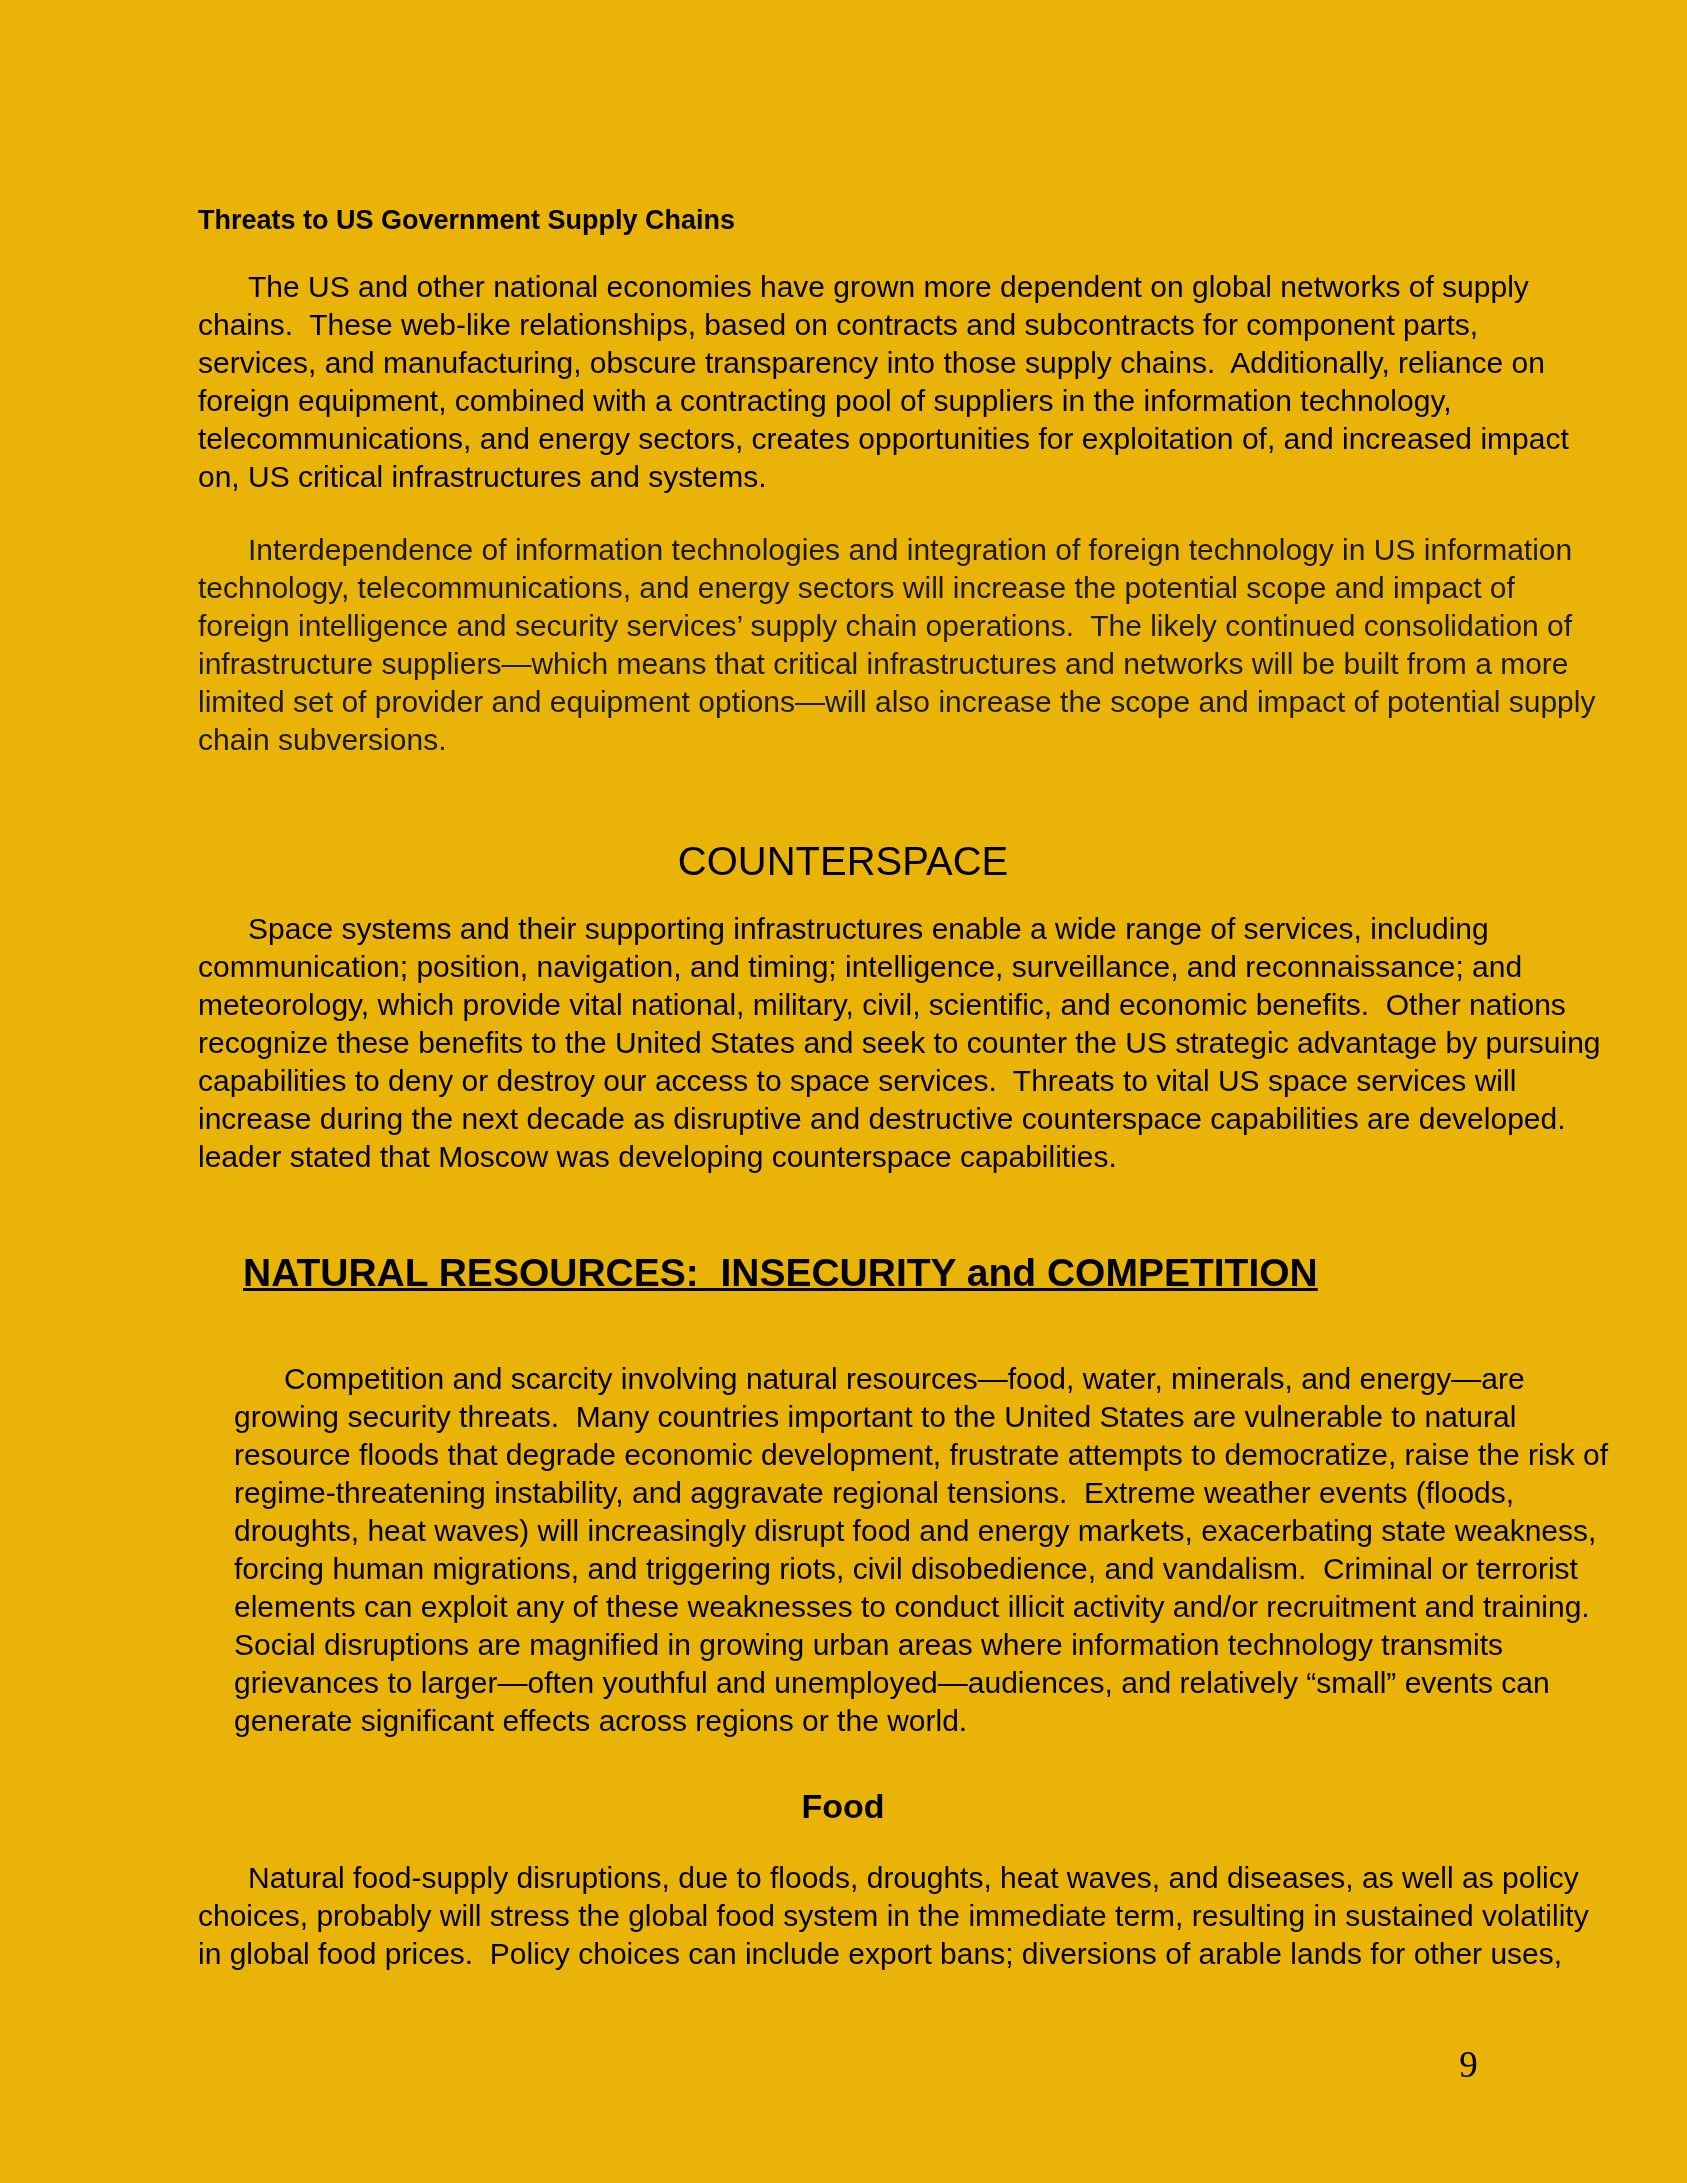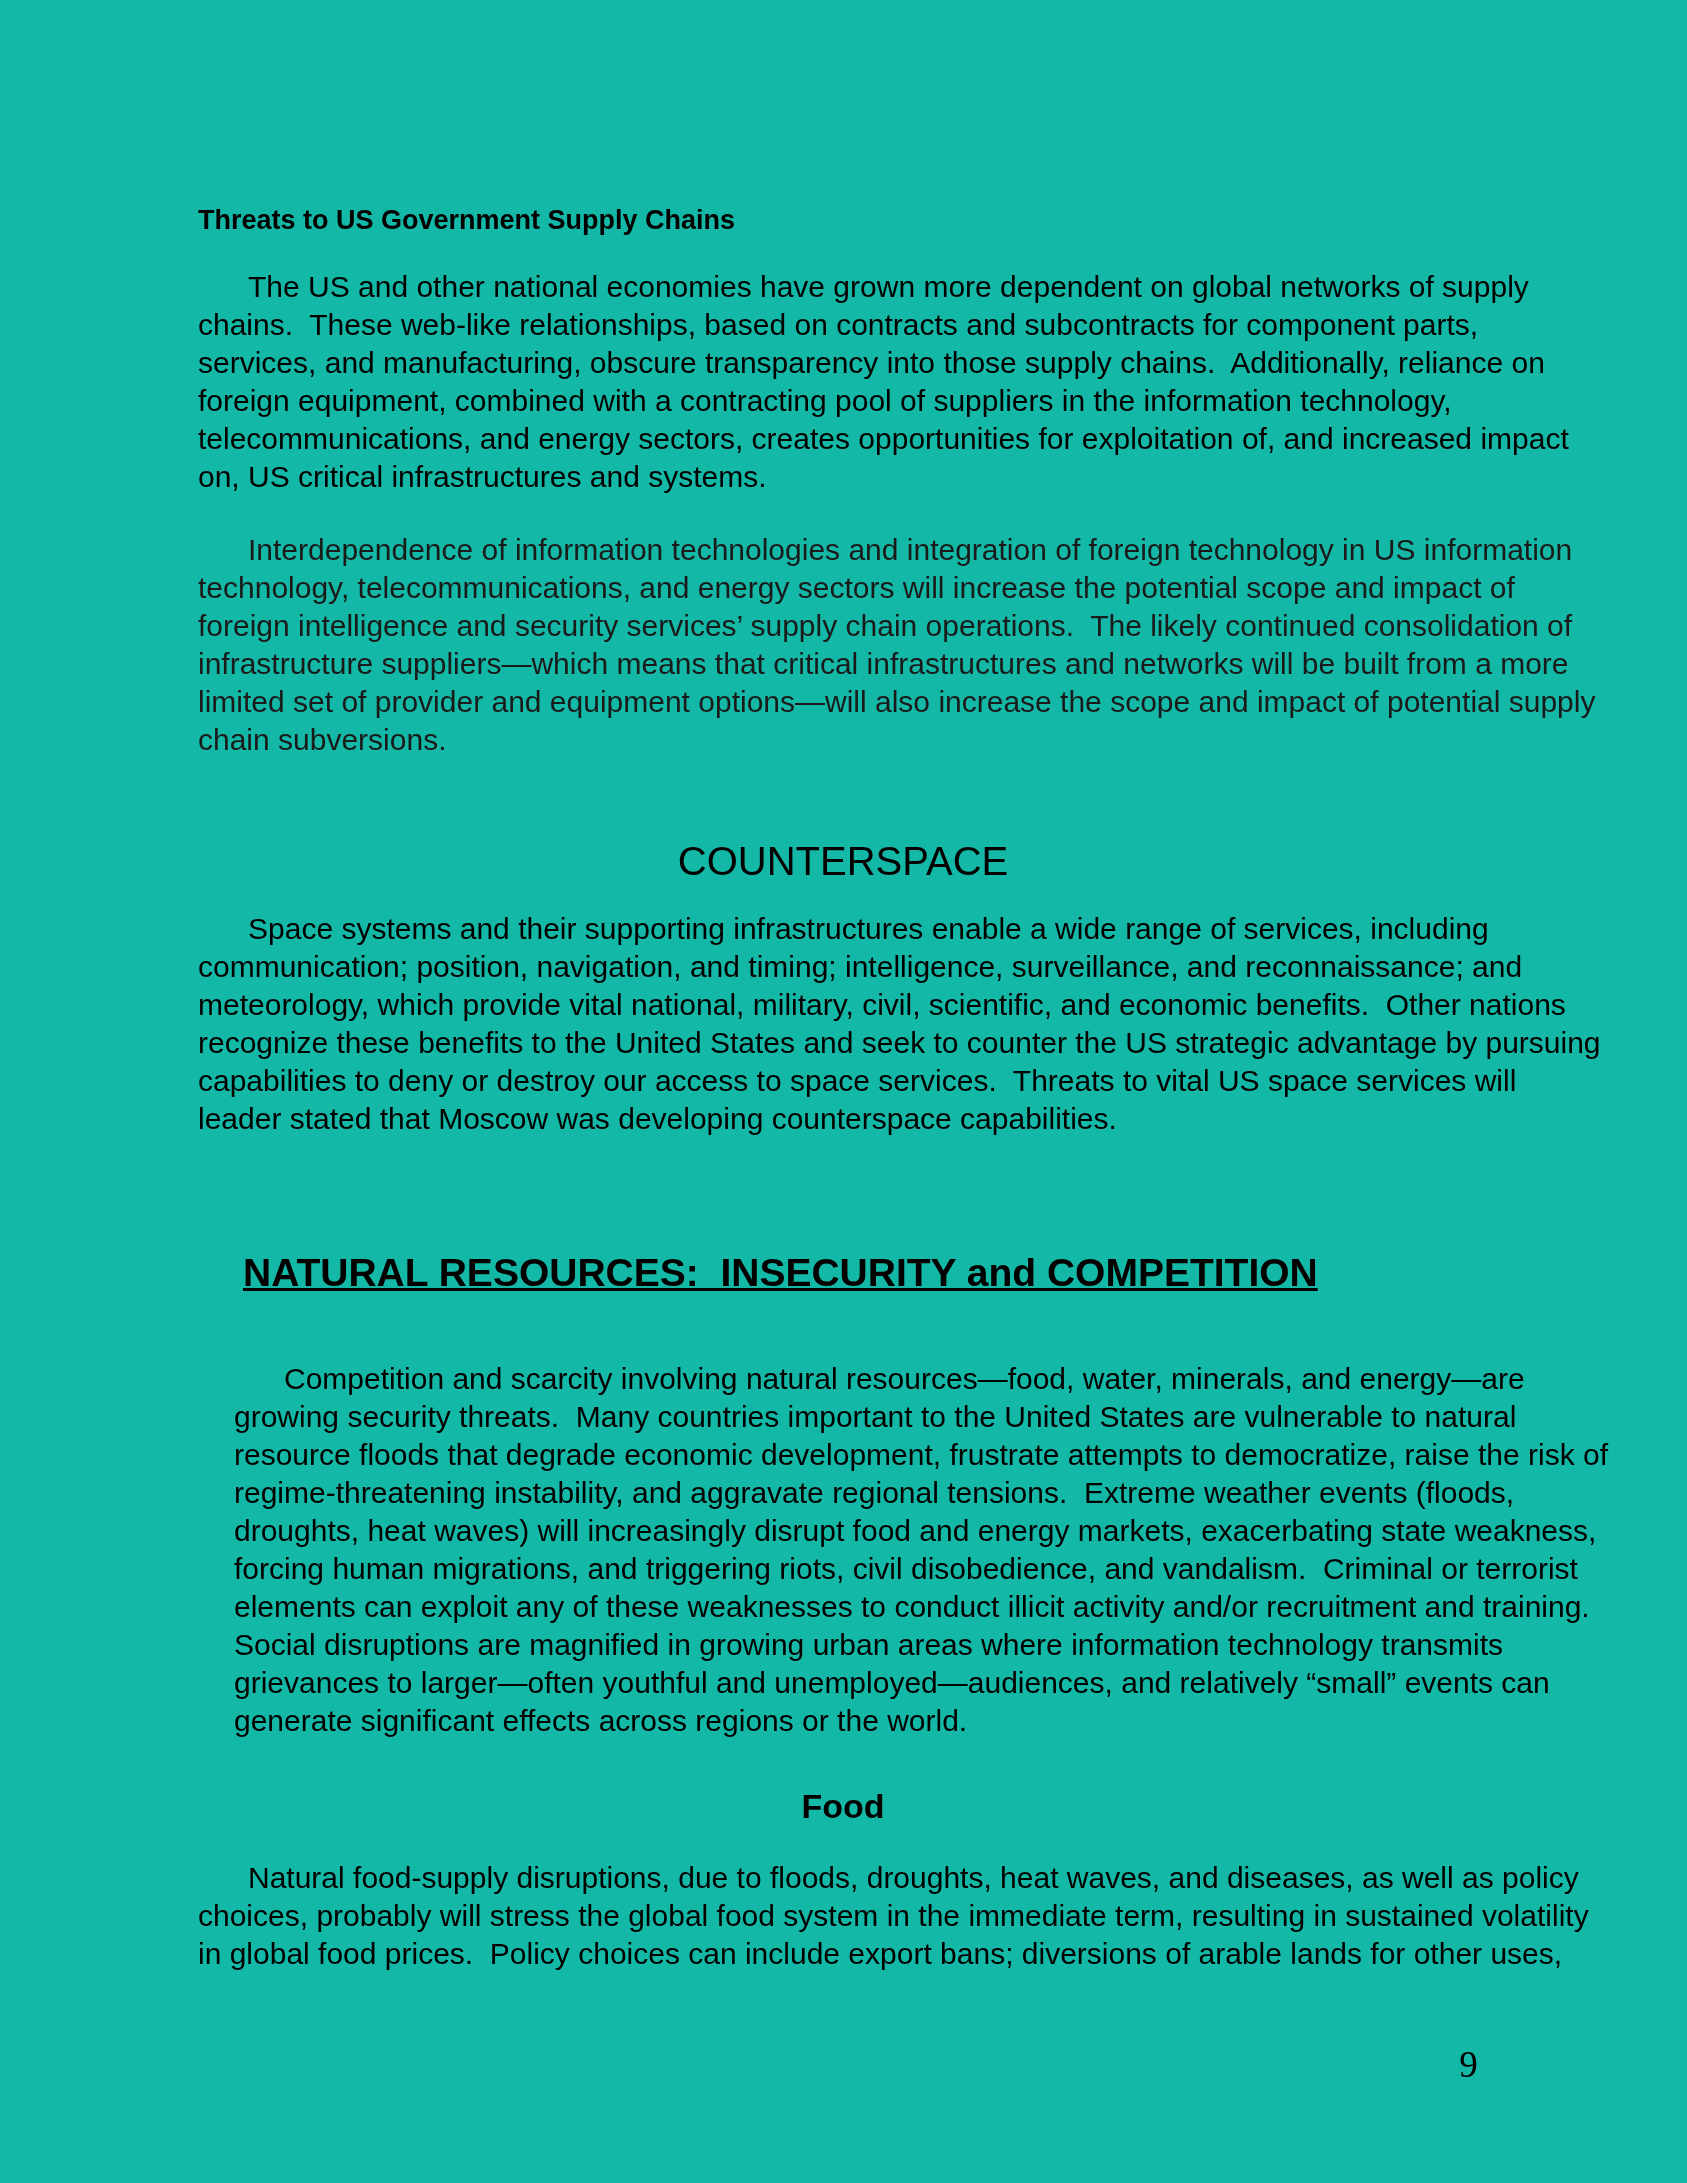--- a/index.html
+++ b/index.html
@@ -1,17 +1,17 @@
 <!DOCTYPE html>
 <html style="font-size:10.6px"><head>
 <meta charset="utf-8">
 <style>
   html, body { margin: 0; padding: 0; background: #ffffff; }
   body { width: 1687px; height: 2183px; position: relative; overflow: hidden; }
-  .page { position: absolute; left: 0; top: 0; width: 1687px; height: 2183px; background: #14b8a6; }
+  .page { position: absolute; left: 0; top: 0; width: 1687px; height: 2183px; background: #eab308; }
   .blk { position: absolute; left: 198px; width: 1297px; font-family: "Liberation Sans", sans-serif; color: #000; }
   .para { font-size: 30px; line-height: 38px; }
   .para .ln { display: block; white-space: pre; }
   .para .ln.first { padding-left: 50px; }
   .para.light { color: #1a1a1a; }
   .subhead { font-size: 27px; font-weight: bold; line-height: 33px; white-space: pre; }
   .h1c { left: 198px; width: 1290px; text-align: center; font-size: 40px; font-weight: normal; line-height: 46px; }
   .h1l { left: 243px; font-size: 39px; font-weight: bold; line-height: 46px; white-space: pre; }
   .h2c { left: 198px; width: 1290px; text-align: center; font-size: 34px; font-weight: bold; line-height: 41px; }
   .pagenum { position: absolute; left: 1442px; width: 53px; text-align: center; font-family: "Liberation Serif", serif; font-size: 37px; line-height: 42px; color: #000; }
@@ -42,20 +42,21 @@
   </div>
 
   <div class="blk h1c" style="top:838px;">COUNTERSPACE</div>
 
   <div class="blk para" style="top:910px;">
     <span class="ln first">Space systems and their supporting infrastructures enable a wide range of services, including</span>
     <span class="ln">communication; position, navigation, and timing; intelligence, surveillance, and reconnaissance; and</span>
     <span class="ln">meteorology, which provide vital national, military, civil, scientific, and economic benefits.  Other nations</span>
     <span class="ln">recognize these benefits to the United States and seek to counter the US strategic advantage by pursuing</span>
     <span class="ln">capabilities to deny or destroy our access to space services.  Threats to vital US space services will</span>
+    <span class="ln">increase during the next decade as disruptive and destructive counterspace capabilities are developed.</span>
     <span class="ln">leader stated that Moscow was developing counterspace capabilities.</span>
   </div>
 
   <div class="blk h1l" style="top:1250px;text-decoration:underline;">NATURAL RESOURCES:  INSECURITY and COMPETITION</div>
 
   <div class="blk para" style="top:1360px;margin-left:36px;">
     <span class="ln first">Competition and scarcity involving natural resources—food, water, minerals, and energy—are</span>
     <span class="ln">growing security threats.  Many countries important to the United States are vulnerable to natural</span>
     <span class="ln">resource floods that degrade economic development, frustrate attempts to democratize, raise the risk of</span>
     <span class="ln">regime-threatening instability, and aggravate regional tensions.  Extreme weather events (floods,</span>

